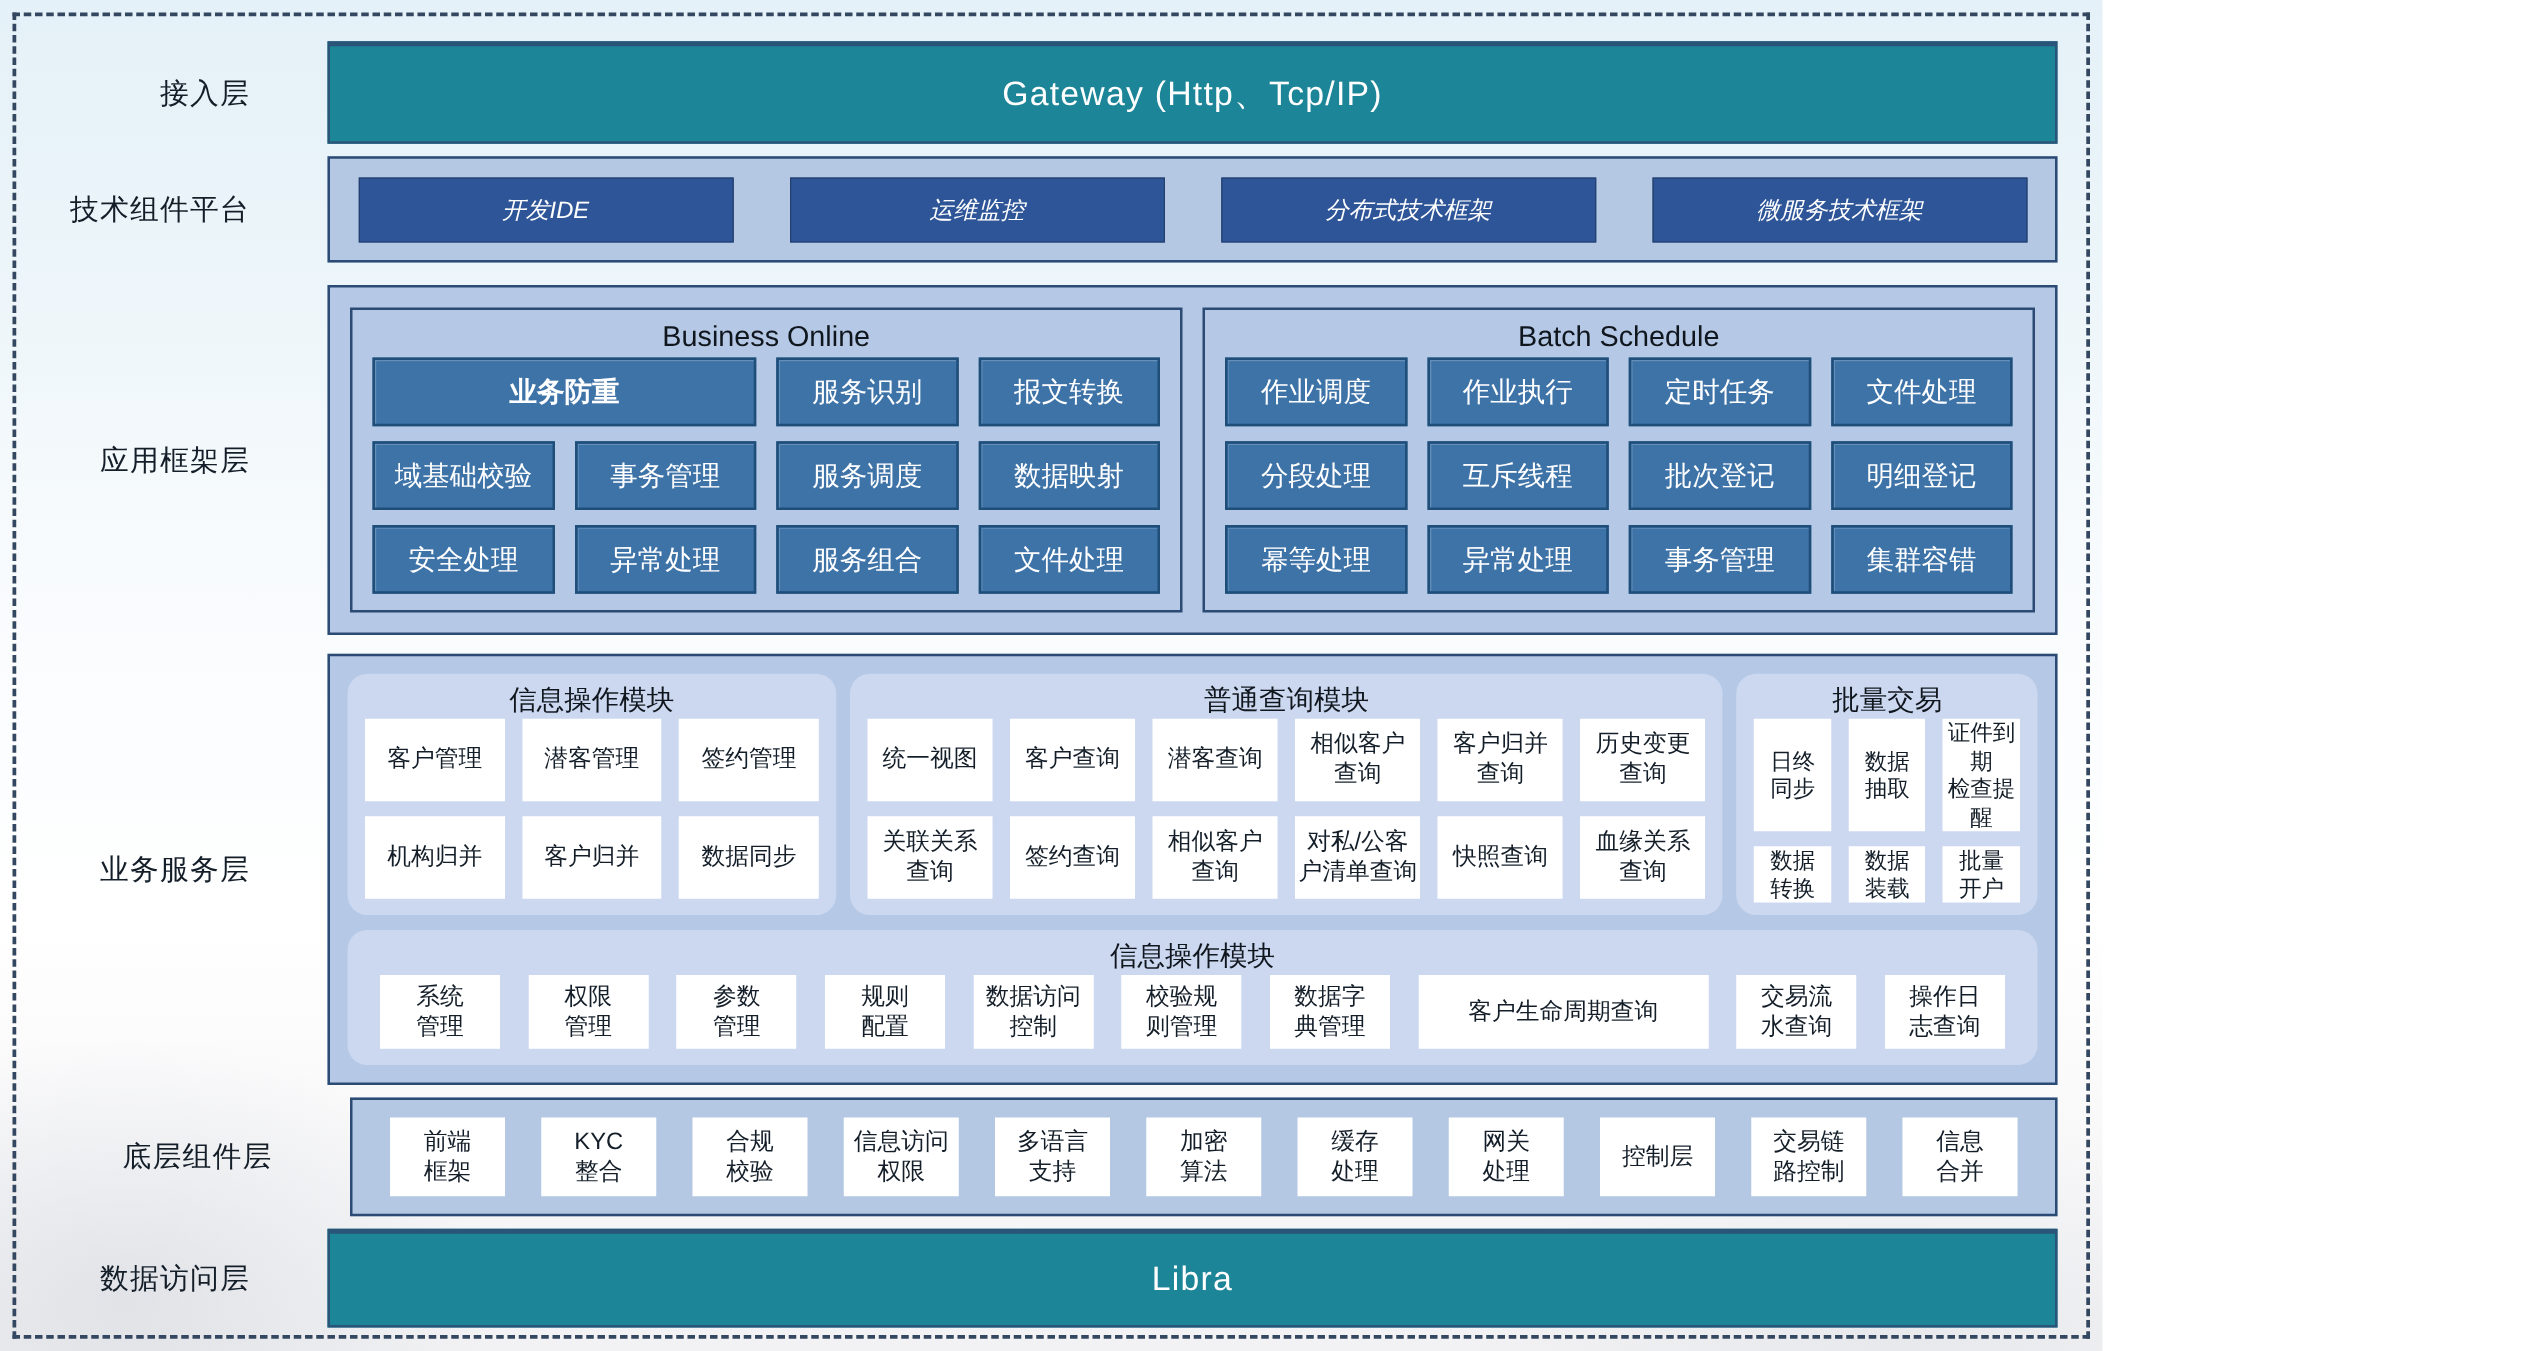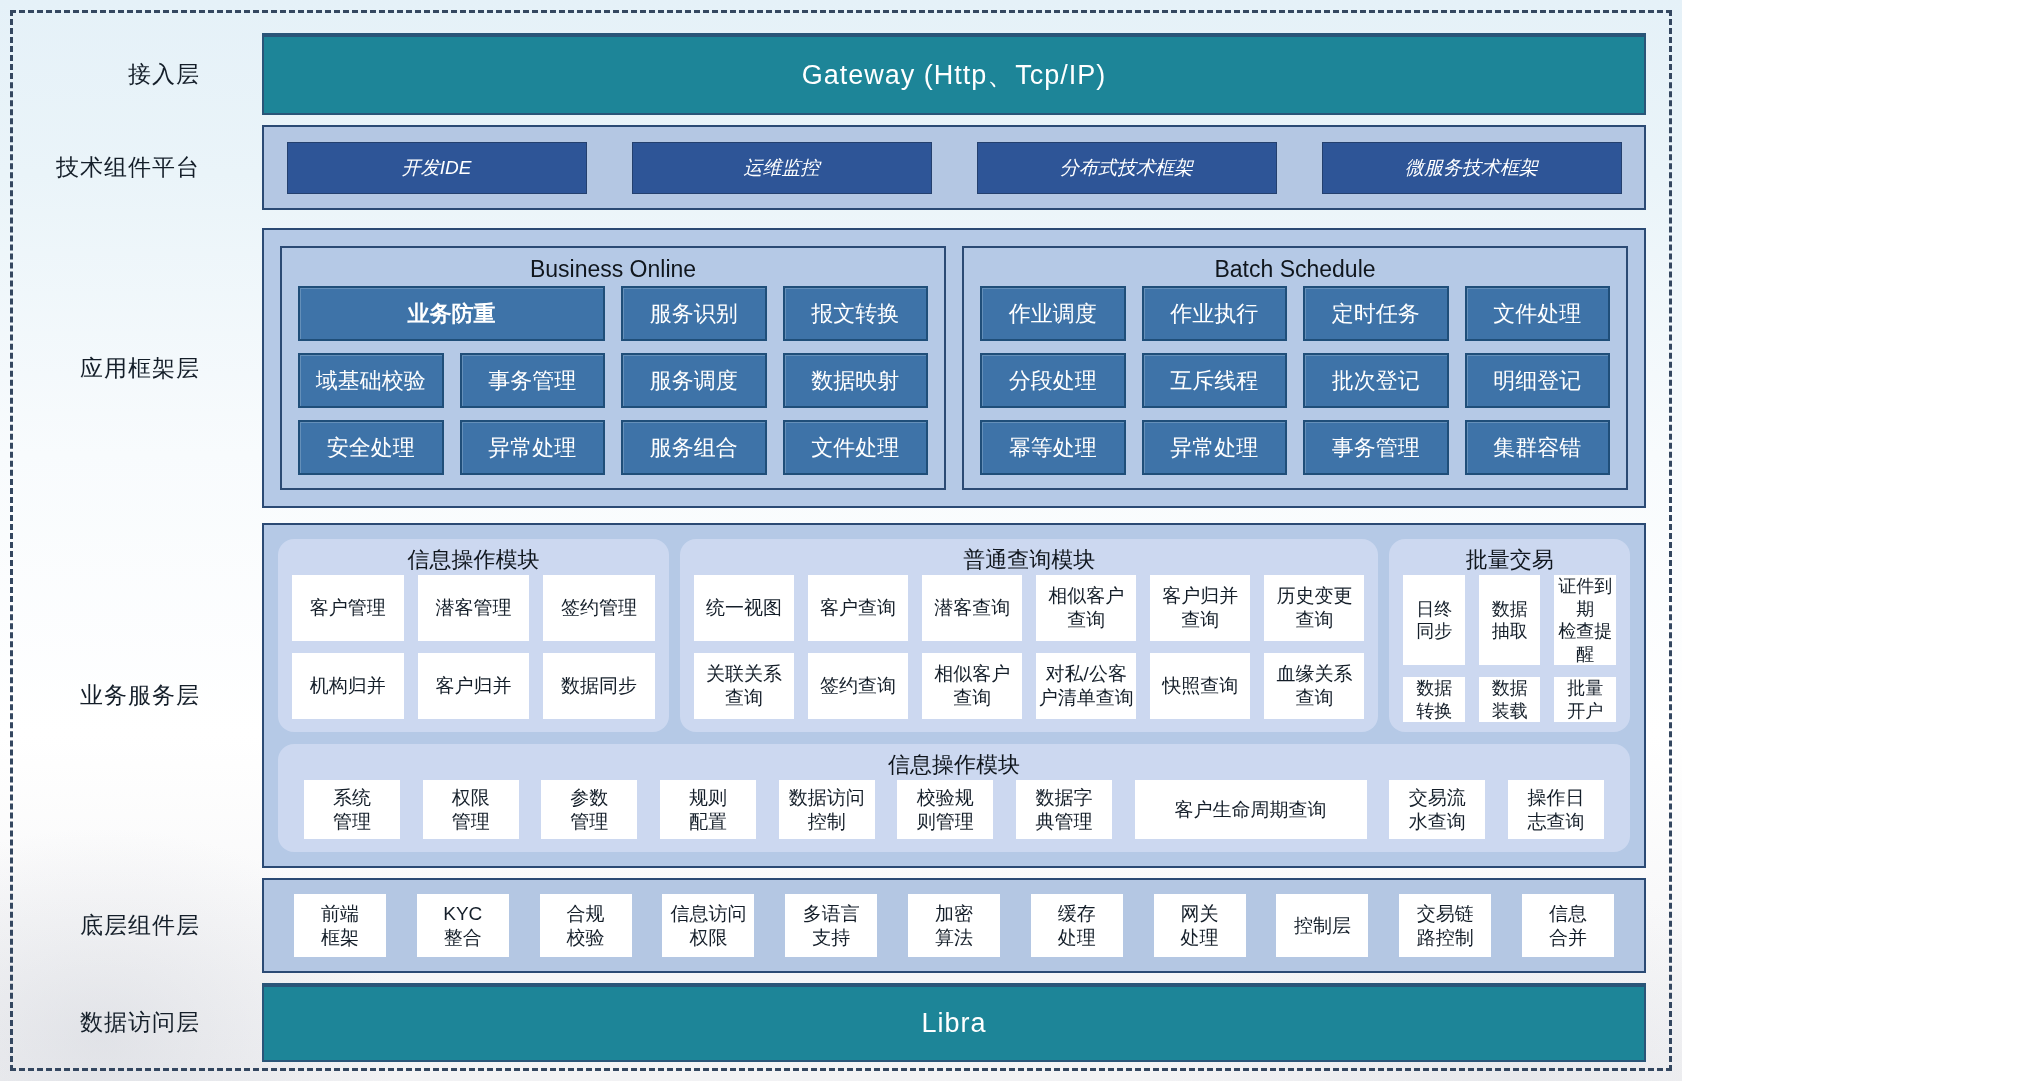--- a/index.html
+++ b/index.html
@@ -15,21 +15,21 @@
   .row{display:flex;margin-right:36px;}
   .label{
     flex:0 0 262px;display:flex;align-items:center;justify-content:flex-end;
     padding-right:62px;box-sizing:border-box;font-size:23px;color:#141e29;letter-spacing:1px;
   }
   .content{flex:1;display:flex;min-width:0;}
   .row-access{margin-top:33px;height:82px;}
   .row-tech{margin-top:10px;height:85px;}
   .row-framework{margin-top:18px;height:280px;}
   .row-service{margin-top:15px;height:345px;}
-  .row-component{margin-top:10px;height:95px;}
+  .row-component{margin-top:10px;height:95px;padding-left:18px;}
   .row-data{margin-top:10px;height:79px;border-radius:17px;}
 
   .teal-bar{
     flex:1;display:flex;align-items:center;justify-content:center;
     background:#1d8598;border:2px solid #2a5578;border-top-width:4px;box-sizing:border-box;
     color:#fff;font-size:27px;letter-spacing:1px;
   }
   .panel{background:#b4c7e3;border:2px solid #2b4a74;box-sizing:border-box;flex:1;min-width:0;}
 
   

